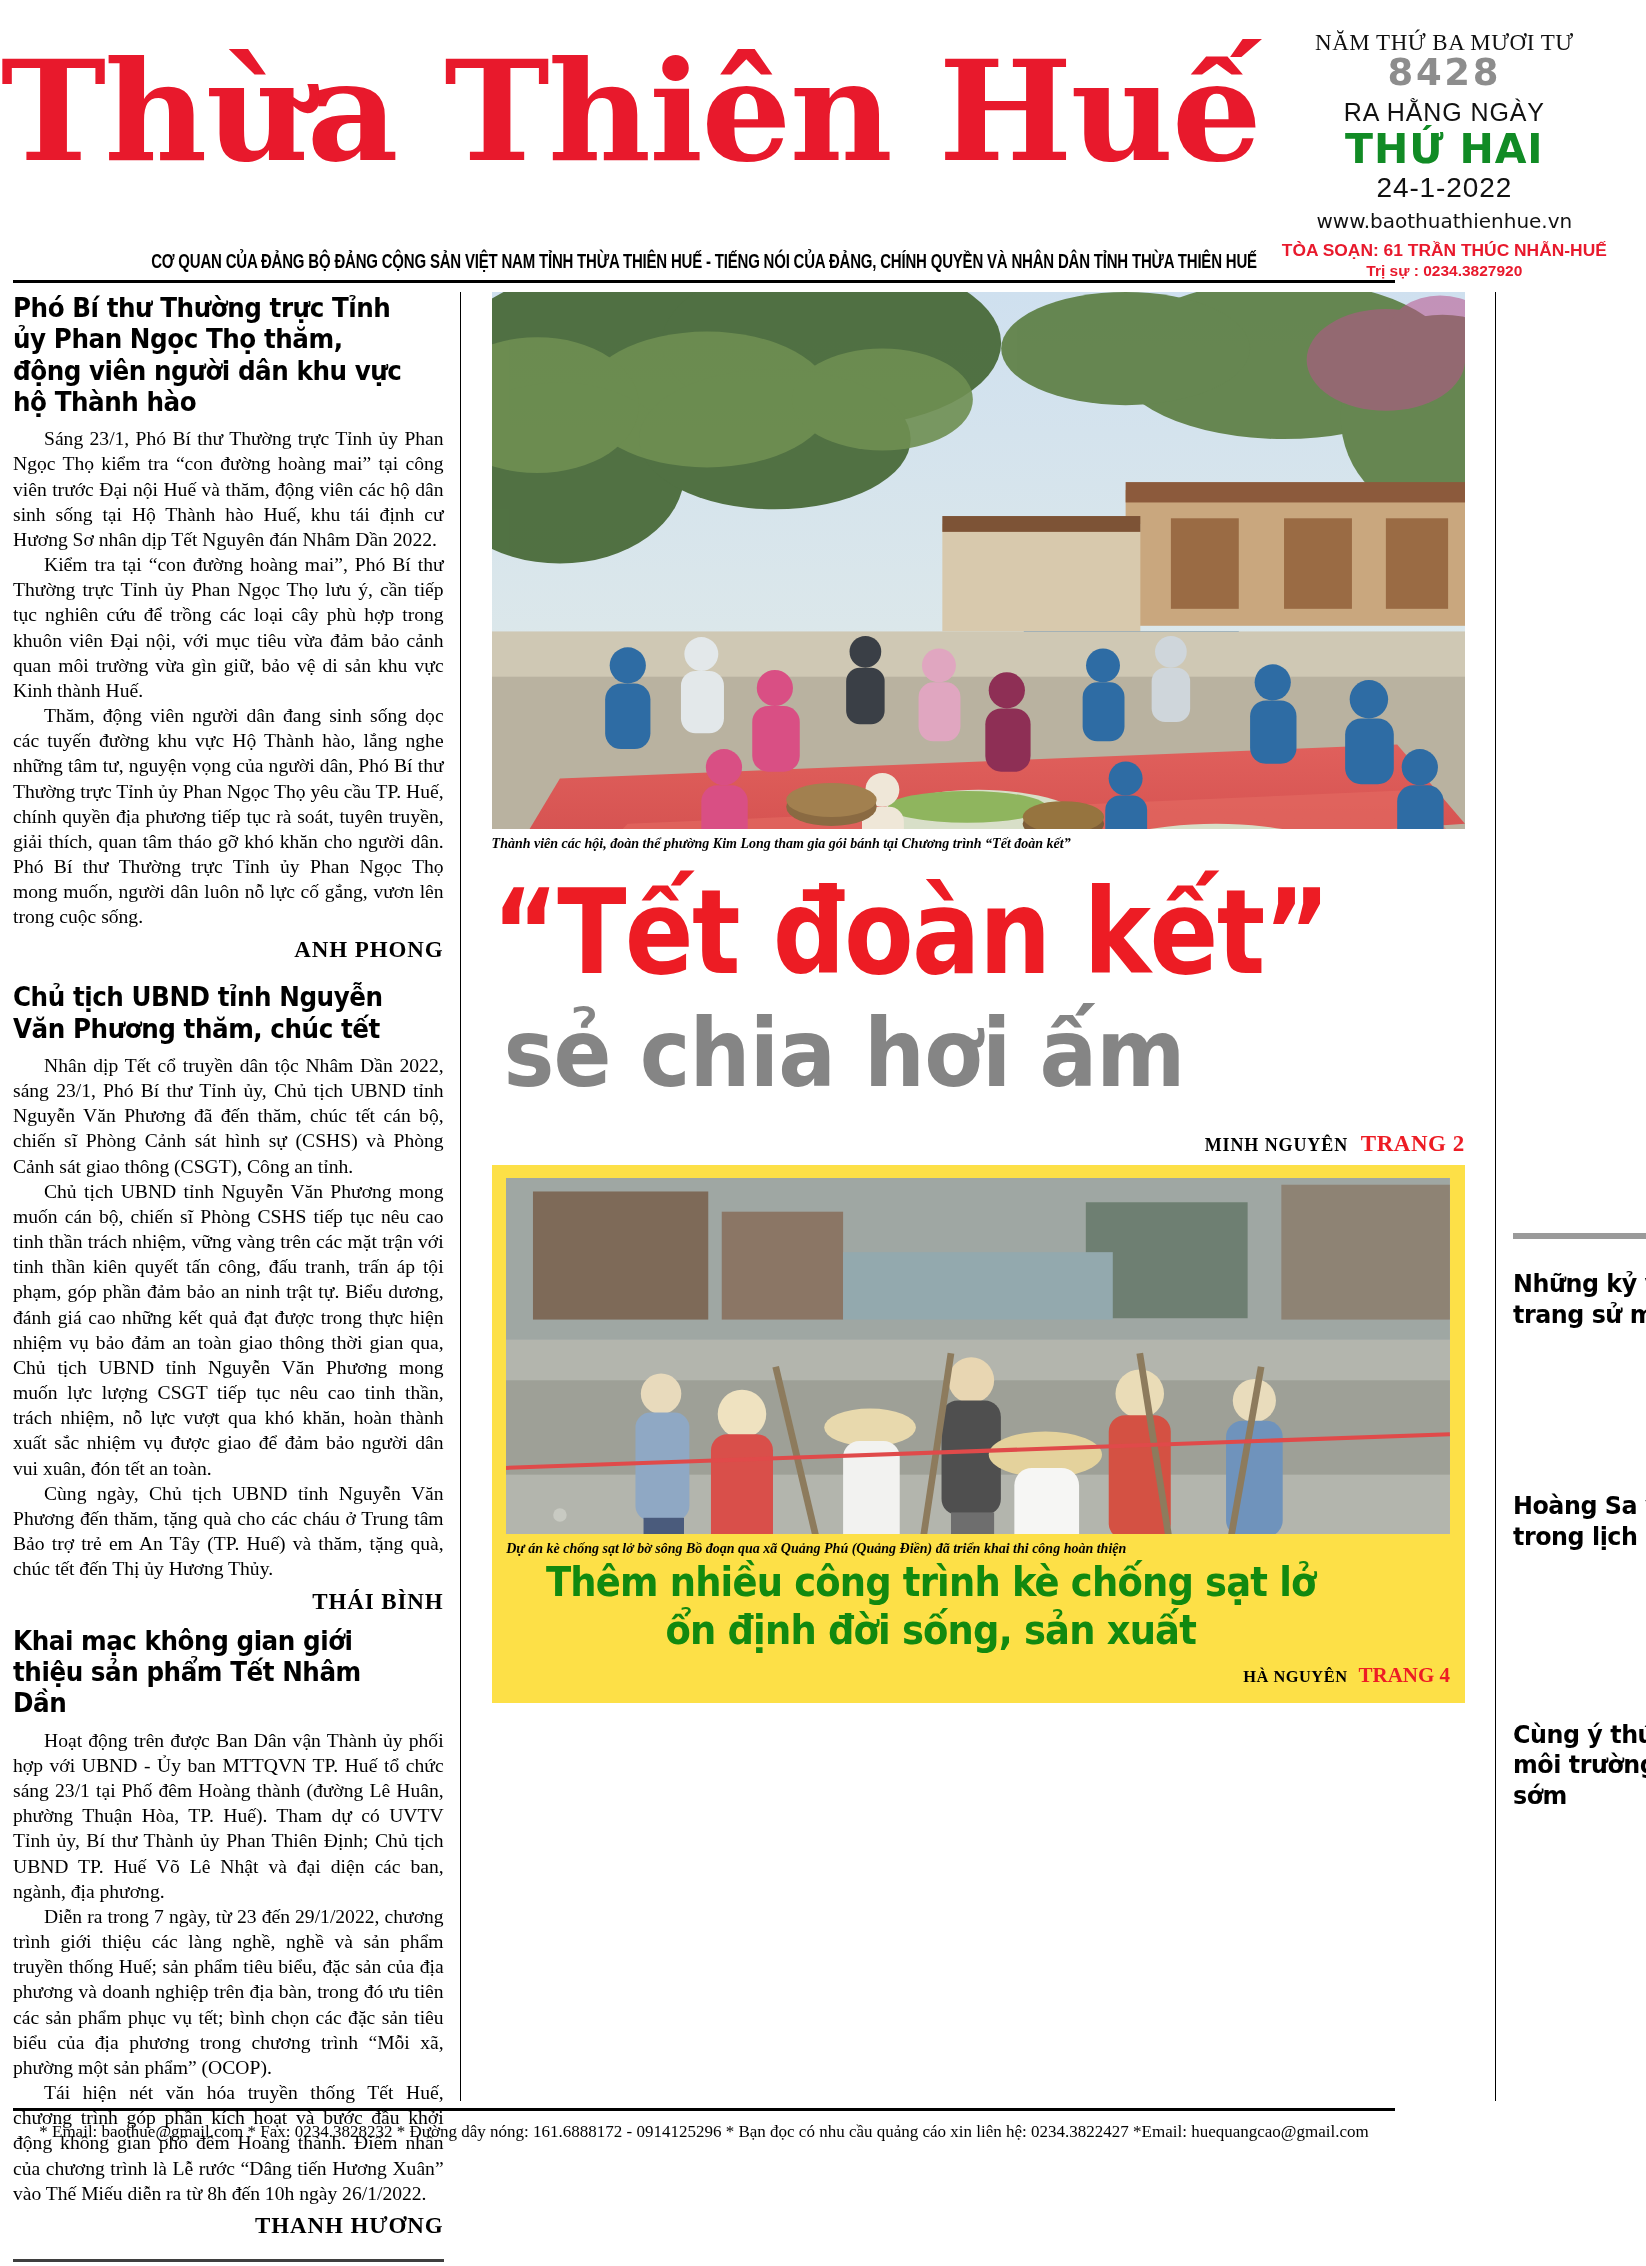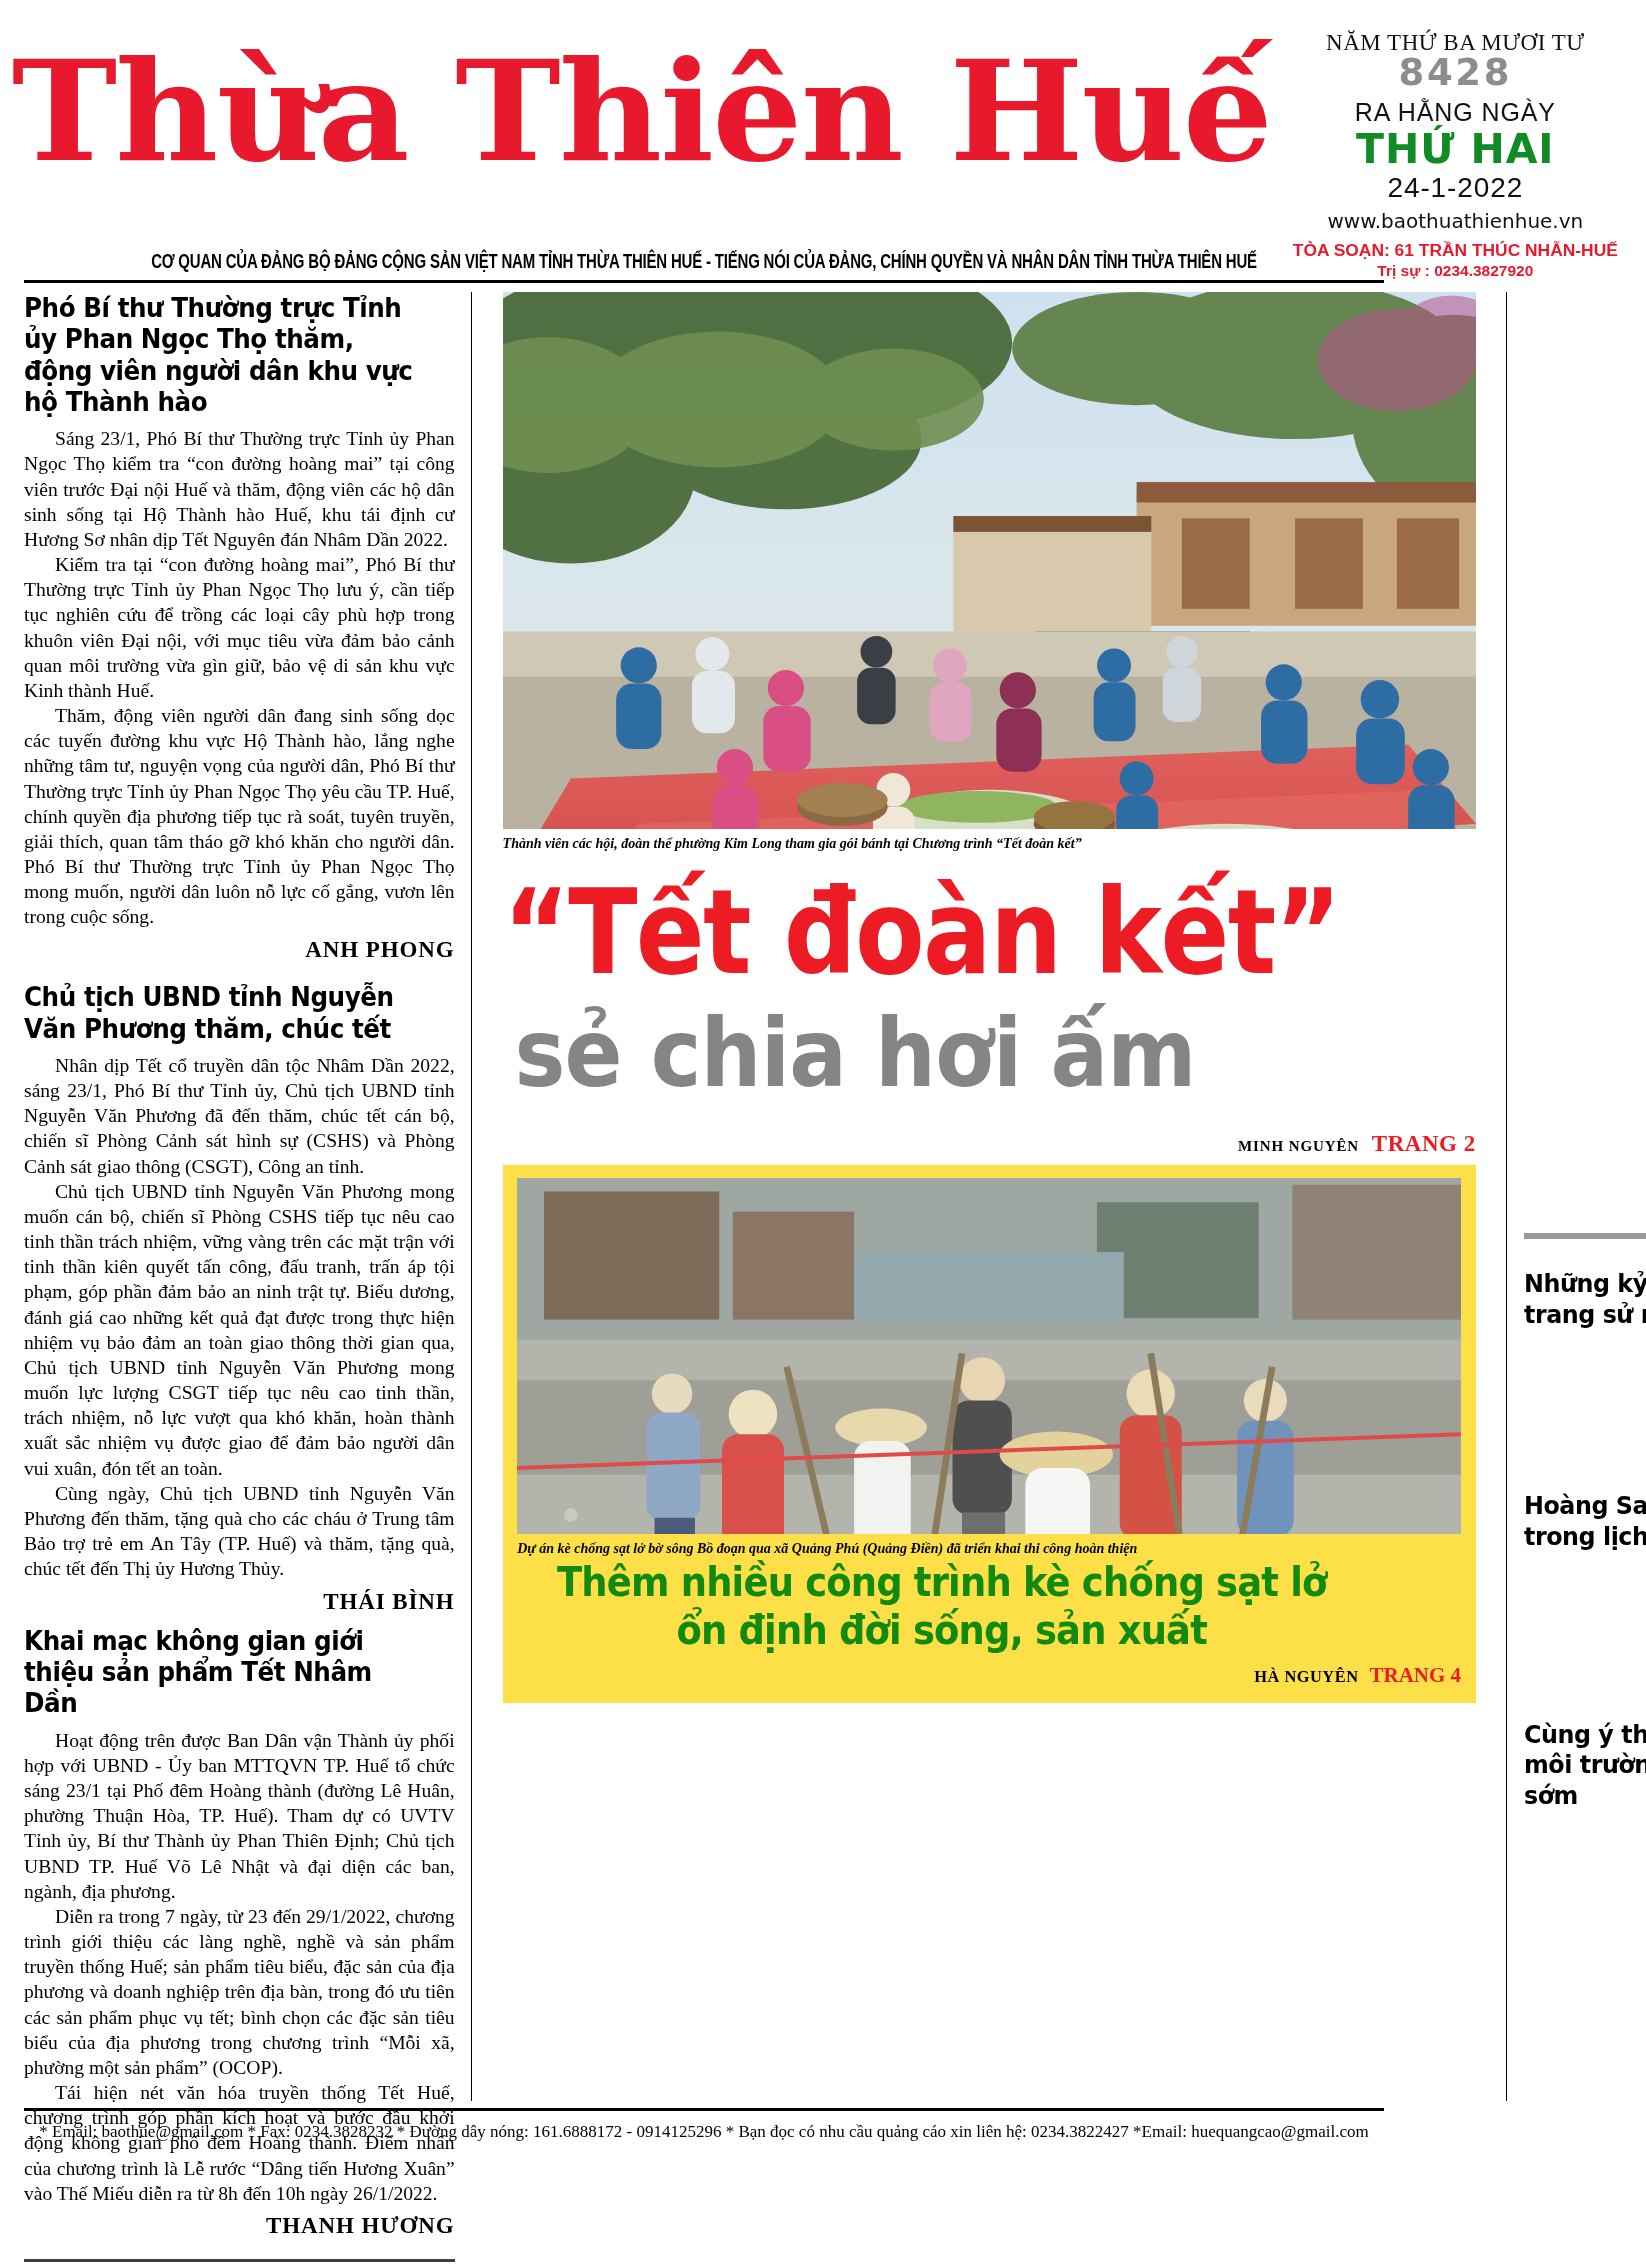--- a/index.html
+++ b/index.html
@@ -1,17 +1,17 @@
 <!DOCTYPE html>
 <html style="font-size:14.6px"><head>
 <meta charset="utf-8">
 <style>
   html,body{margin:0;padding:0;background:#fff;}
   body{width:1647px;height:2267px;font-family:"Liberation Serif",serif;color:#000;position:relative;overflow:hidden;}
-  .page{width:1408px;height:2267px;position:relative;box-sizing:border-box;padding:0 24px;}
+  .page{width:1408px;height:2267px;position:relative;box-sizing:border-box;padding:0 13px;}
 
   
   .masthead{display:flex;align-items:flex-start;padding-top:24px;height:245px;box-sizing:border-box;}
   .mast-left{flex:1 1 auto;position:relative;}
   .mast-title{
     font-family:"DejaVu Serif",serif;
     font-weight:bold;color:#e8192c;
     font-size:139px;line-height:1.0;letter-spacing:-1.8px;
     text-align:center;margin-top:18.3px;white-space:nowrap;
     transform:scaleX(1.02);
@@ -68,21 +68,21 @@
     transform:scaleX(.86);transform-origin:left top;white-space:nowrap;
     margin-top:20px;
   }
   .big-grey{
     font-family:"DejaVu Sans",sans-serif;font-weight:bold;color:#858585;
     font-size:95px;line-height:1.05;letter-spacing:-0.9px;
     transform:scaleX(.9);transform-origin:left top;white-space:nowrap;
     margin-top:12.8px;padding-left:12.8px;
   }
   .credit-row{display:flex;justify-content:flex-end;align-items:baseline;gap:12.8px;margin-top:27.4px;}
-  .credit-name{font-family:"Liberation Serif",serif;font-weight:bold;font-size:15px;letter-spacing:0.9px;}
+  .credit-name{font-family:"Liberation Serif",serif;font-weight:bold;font-size:18px;letter-spacing:0.9px;}
   .credit-page{font-family:"Liberation Serif",serif;font-weight:bold;font-size:23px;color:#ed1c24;letter-spacing:0.5px;}
 
   
   .feature{background:#fde047;padding:12.8px 14.6px 14.6px 14.6px;box-sizing:border-box;margin-top:8px;}
   .feat-green{
     font-family:"DejaVu Sans",sans-serif;font-weight:bold;color:#12890f;
     font-size:41px;line-height:1.18;letter-spacing:-0.9px;
     transform:scaleX(.9);transform-origin:left top;white-space:nowrap;
     text-align:center;
   }

